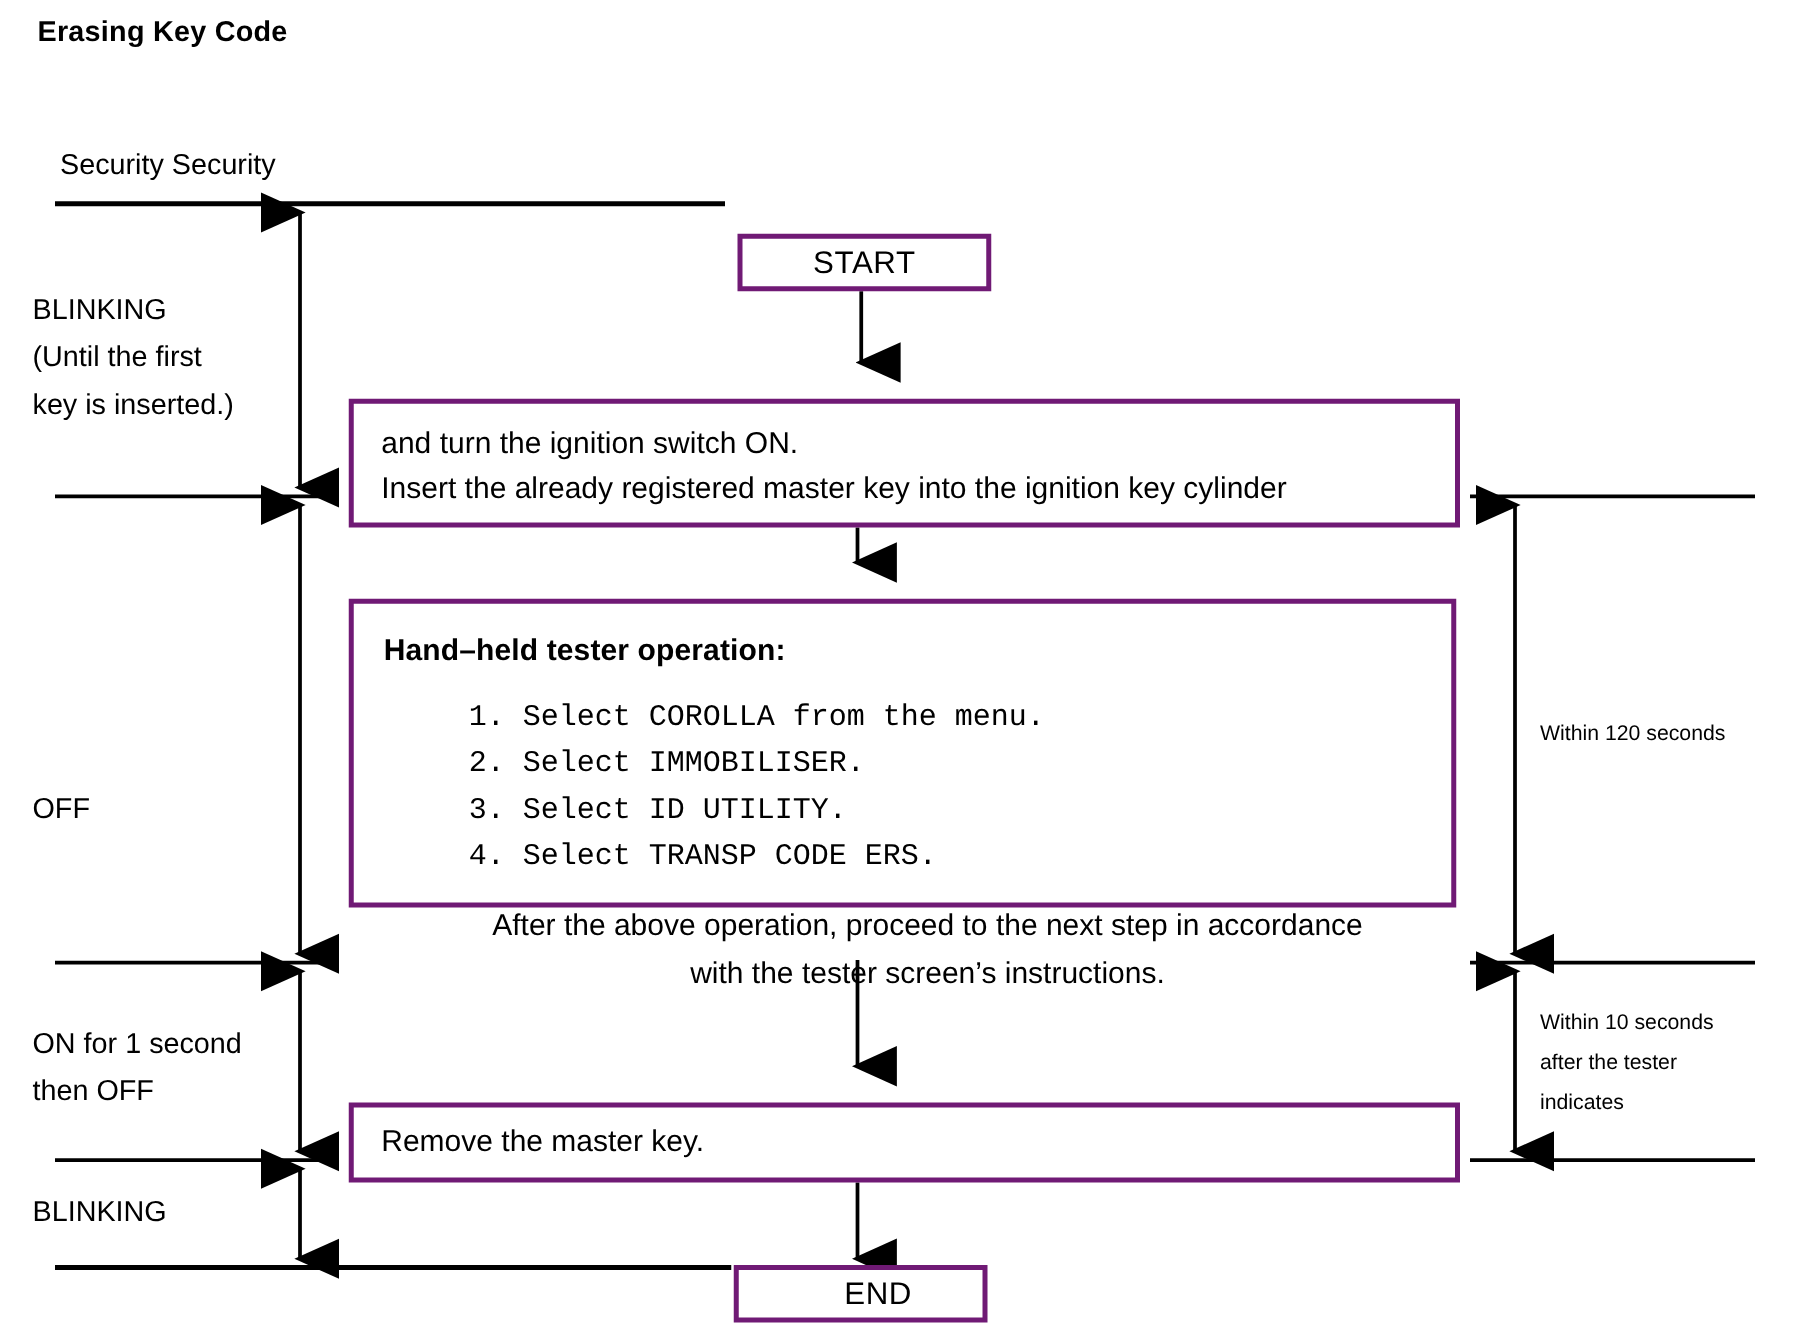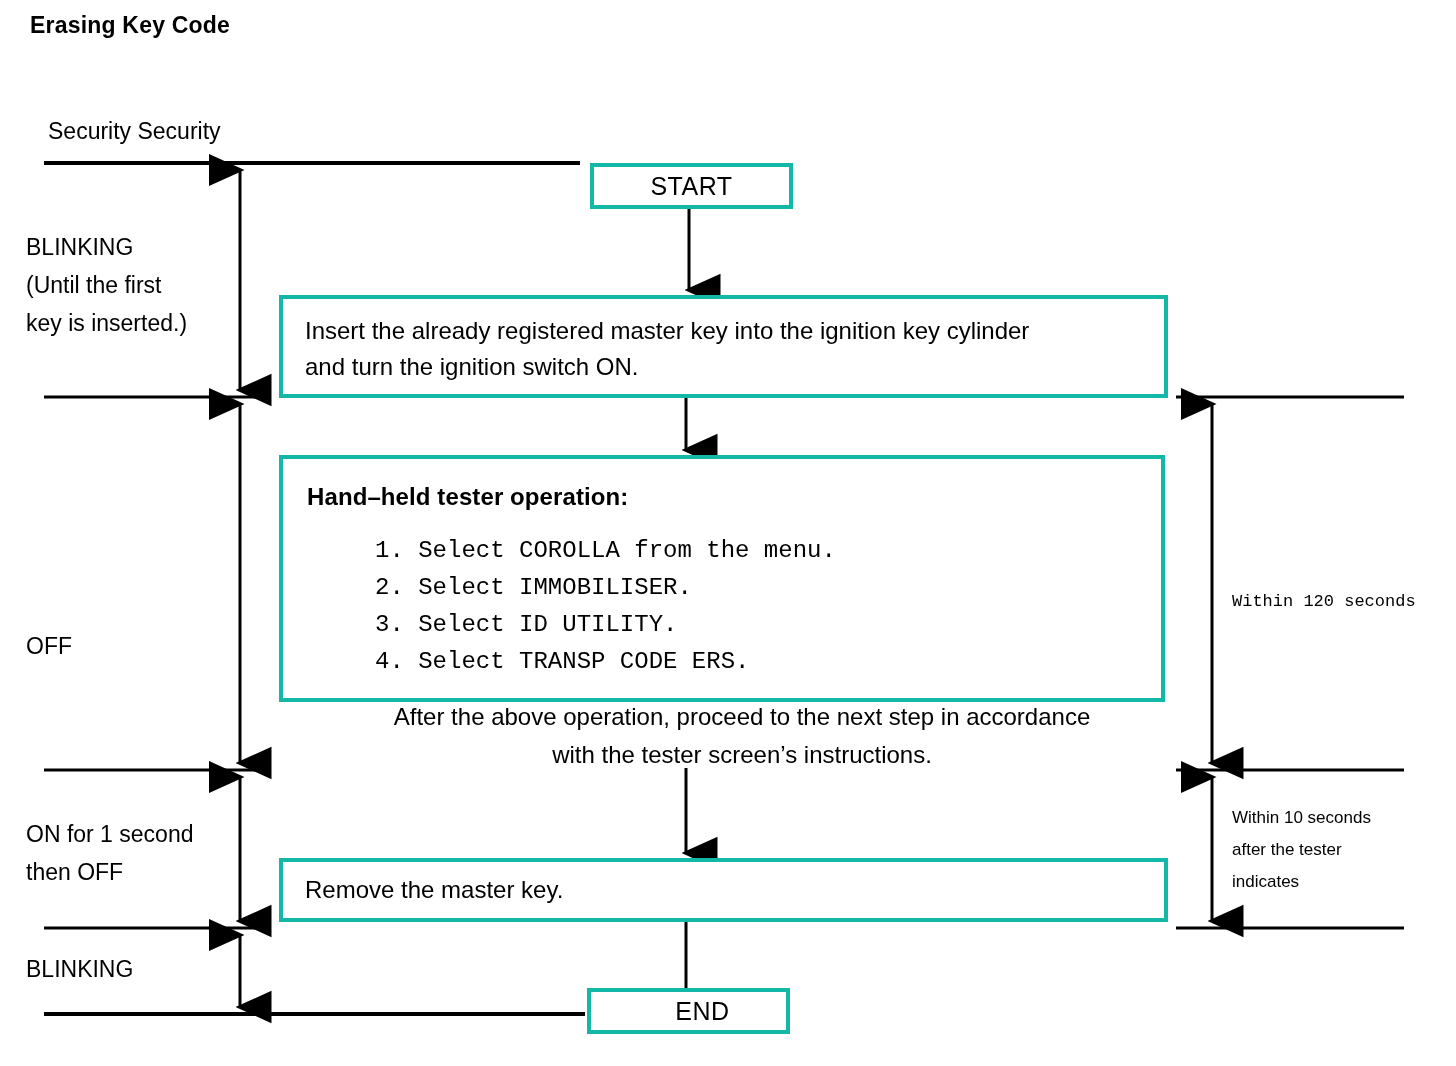--- a/index.html
+++ b/index.html
@@ -52,22 +52,23 @@
     white-space: nowrap;
   }
   .state-blinking-1 { top: 228px; }
   .state-off        { top: 580px; margin-top: 47px; }
   .state-on1s       { top: 815px; }
   .state-blinking-2 { top: 950px; }
 
   
   .flow-box {
     box-sizing: border-box;
-    border: 4px solid #14b8a6;
+    border: 4px solid #701a75;
     background: #ffffff;
+    margin-top: 24px;
   }
   .terminator {
     display: flex;
     align-items: center;
     justify-content: center;
     font-size: 25px;
     letter-spacing: 0.5px;
   }
   .box-start { left: 590px; top: 163px; width: 203px; height: 46px; }
   .box-end   { left: 587px; top: 988px; width: 203px; height: 46px; padding-left: 28px; }
@@ -115,21 +116,21 @@
     padding-left: 22px;
   }
   .box-remove .line { font-size: 24px; white-space: nowrap; }
 
   
   .timing-label {
     font-size: 17px;
     line-height: 32px;
     white-space: nowrap;
   }
-  .timing-120 { left: 1232px; top: 586px; font-family: Liberation Mono, monospace; }
+  .timing-120 { left: 1232px; top: 571px; }
   .timing-10  { left: 1232px; top: 802px; }
 </style>
 </head>
 <body>
 
 <div id="canvas">
 
   <svg id="vector-layer" viewBox="0 0 1456 1066">
     <defs>
       <marker id="arrow-down" viewBox="0 0 12 12" refX="6" refY="10.5" markerWidth="12" markerHeight="12" orient="auto-start-reverse">
@@ -180,22 +181,22 @@
     <div>then OFF</div>
   </div>
 
   <div class="abs state-label state-blinking-2">
     <div>BLINKING</div>
   </div>
 
   <div class="abs flow-box terminator box-start">START</div>
 
   <div class="abs flow-box box-step1">
+    <div class="line">and turn the ignition switch ON.</div>
     <div class="line">Insert the already registered master key into the ignition key cylinder</div>
-    <div class="line">and turn the ignition switch ON.</div>
   </div>
 
   <div class="abs flow-box box-tester">
     <div class="tester-heading">Hand–held tester operation:</div>
     <ul class="tester-steps">
       <li>1. Select COROLLA from the menu.</li>
       <li>2. Select IMMOBILISER.</li>
       <li>3. Select ID UTILITY.</li>
       <li>4. Select TRANSP CODE ERS.</li>
     </ul>

